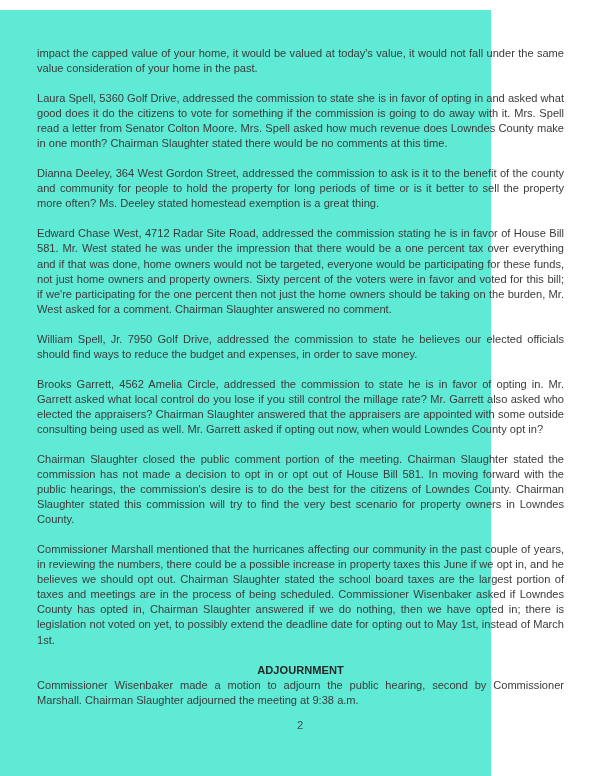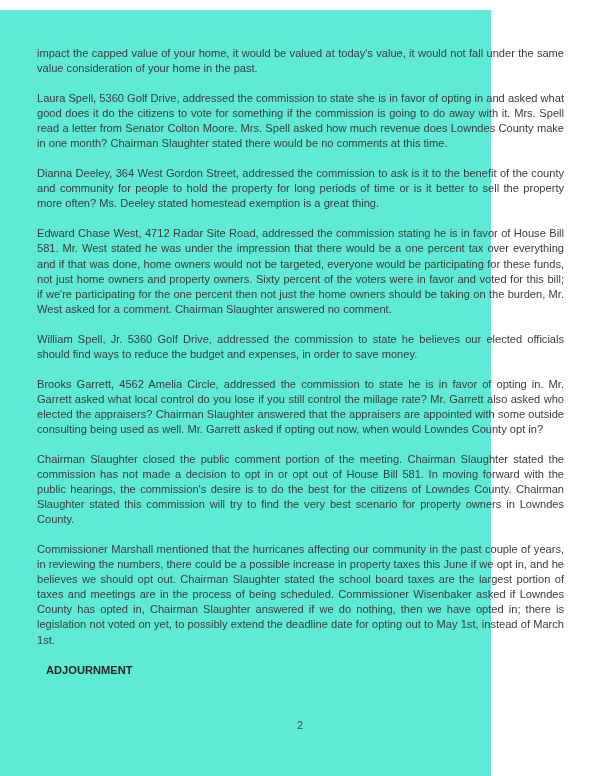--- a/index.html
+++ b/index.html
@@ -42,22 +42,22 @@
     margin-bottom: 0;
   }
   .para.tight {
     margin-bottom: 0;
   }
   .heading {
     font-size: 11.1px;
     line-height: 15.05px;
     color: #262628;
     font-weight: bold;
-    text-align: left;
-    margin: 9px;
+    text-align: center;
+    margin: 0;
     letter-spacing: 0.02px;
   }
   #page-number {
     position: absolute;
     left: 0;
     top: 708px;
     width: 600px;
     text-align: center;
     font-size: 11.1px;
     line-height: 14px;
@@ -73,28 +73,29 @@
   <div id="content">
 
     <p class="para">impact the capped value of your home, it would be valued at today's value, it would not fall under the same value consideration of your home in the past.</p>
 
     <p class="para">Laura Spell, 5360 Golf Drive, addressed the commission to state she is in favor of opting in and asked what good does it do the citizens to vote for something if the commission is going to do away with it. Mrs. Spell read a letter from Senator Colton Moore. Mrs. Spell asked how much revenue does Lowndes County make in one month? Chairman Slaughter stated there would be no comments at this time.</p>
 
     <p class="para">Dianna Deeley, 364 West Gordon Street, addressed the commission to ask is it to the benefit of the county and community for people to hold the property for long periods of time or is it better to sell the property more often? Ms. Deeley stated homestead exemption is a great thing.</p>
 
     <p class="para">Edward Chase West, 4712 Radar Site Road, addressed the commission stating he is in favor of House Bill 581. Mr. West stated he was under the impression that there would be a one percent tax over everything and if that was done, home owners would not be targeted, everyone would be participating for these funds, not just home owners and property owners. Sixty percent of the voters were in favor and voted for this bill; if we're participating for the one percent then not just the home owners should be taking on the burden, Mr. West asked for a comment. Chairman Slaughter answered no comment.</p>
 
-    <p class="para">William Spell, Jr. 5360 Golf Drive, addressed the commission to state he believes our elected officials should find ways to reduce the budget and expenses, in order to save money.</p>
+    <p class="para">William Spell, Jr. 7950 Golf Drive, addressed the commission to state he believes our elected officials should find ways to reduce the budget and expenses, in order to save money.</p>
 
     <p class="para">Brooks Garrett, 4562 Amelia Circle, addressed the commission to state he is in favor of opting in.  Mr. Garrett asked what local control do you lose if you still control the millage rate? Mr. Garrett also asked who elected the appraisers? Chairman Slaughter answered that the appraisers are appointed with some outside consulting being used as well. Mr. Garrett asked if opting out now, when would Lowndes County opt in?</p>
 
     <p class="para">Chairman Slaughter closed the public comment portion of the meeting. Chairman Slaughter stated the commission has not made a decision to opt in or opt out of House Bill 581. In moving forward with the public hearings, the commission's desire is to do the best for the citizens of Lowndes County. Chairman Slaughter stated this commission will try to find the very best scenario for property owners in Lowndes County.</p>
 
     <p class="para">Commissioner Marshall mentioned that the hurricanes affecting our community in the past couple of years, in reviewing the numbers, there could be a possible increase in property taxes this June if we opt in, and he believes we should opt out. Chairman Slaughter stated the school board taxes are the largest portion of taxes and meetings are in the process of being scheduled. Commissioner Wisenbaker asked if Lowndes County has opted in, Chairman Slaughter answered if we do nothing, then we have opted in; there is legislation not voted on yet, to possibly extend the deadline date for opting out to May 1st, instead of March 1st.</p>
 
     <p class="heading">ADJOURNMENT</p>
 
+    <p class="para tight">Commissioner Wisenbaker made a motion to adjourn the public hearing, second by Commissioner Marshall. Chairman Slaughter adjourned the meeting at 9:38 a.m.</p>
 
   </div>
 
   <div id="page-number">2</div>
 
 </div>
 
 </body></html>

